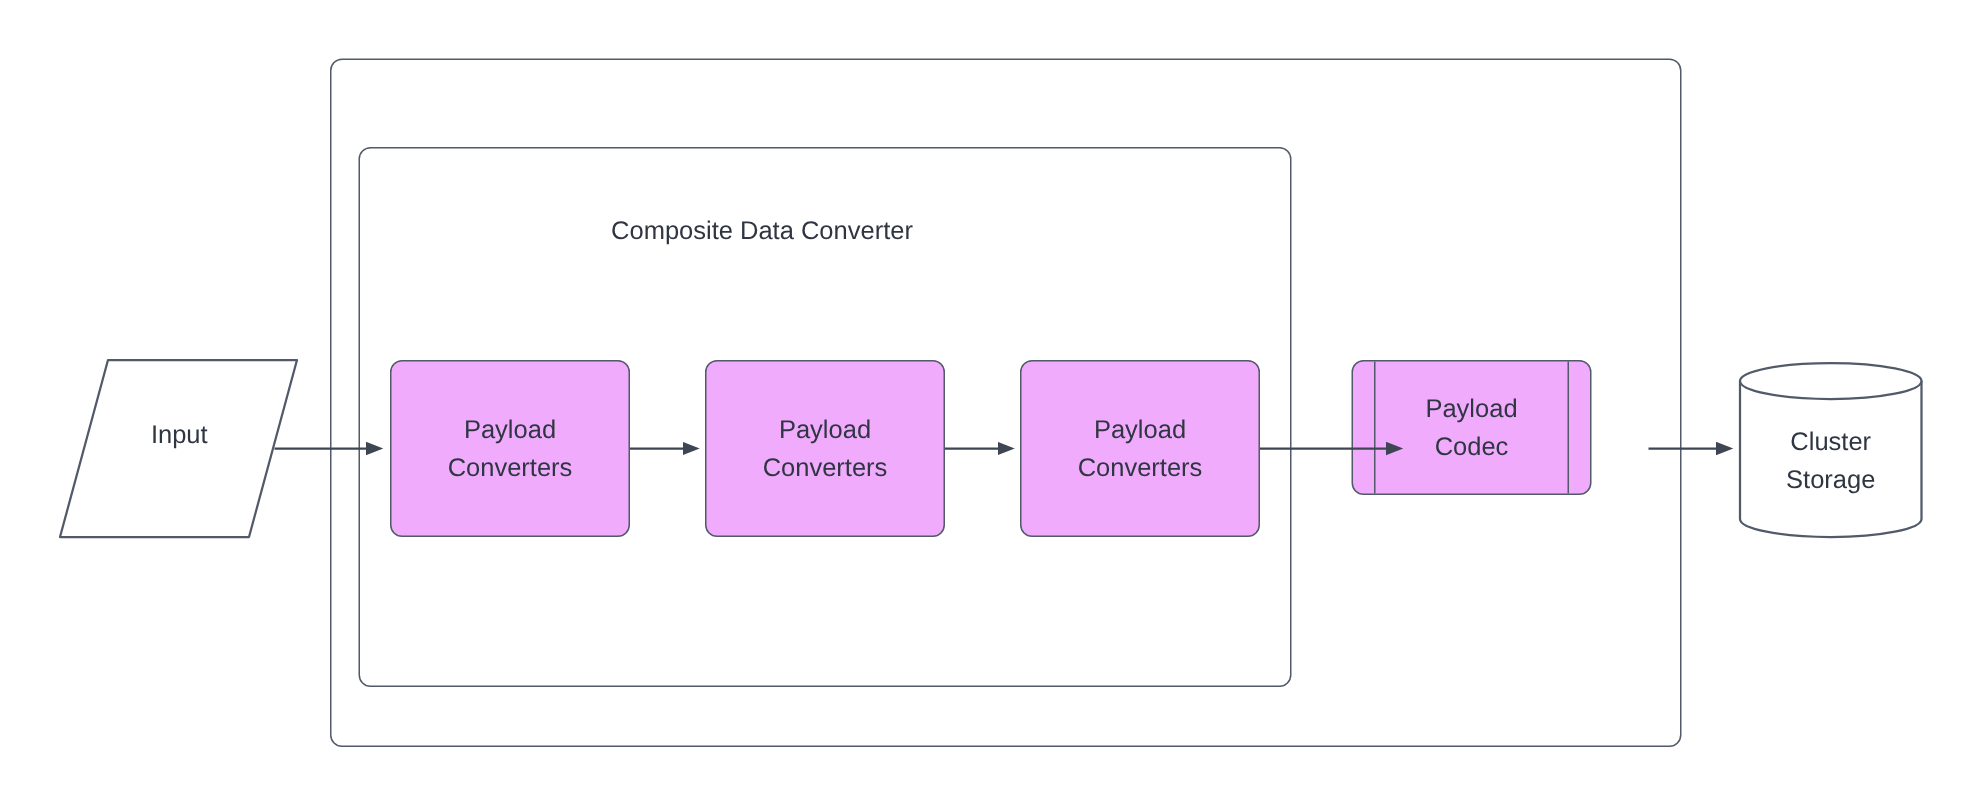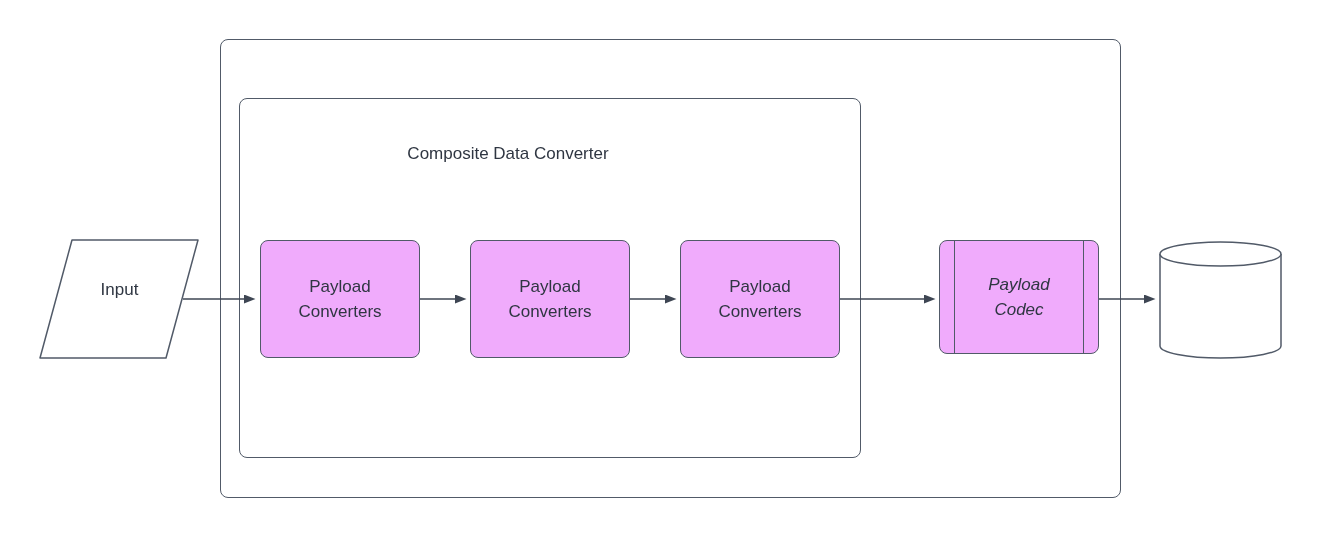--- a/index.html
+++ b/index.html
@@ -83,21 +83,21 @@
   <div class="node" style="left:260px; top:240px; width:160px; height:118px;">
     <div class="node-label pc-label">Payload Converters</div>
   </div>
   <div class="node" style="left:470px; top:240px; width:160px; height:118px;">
     <div class="node-label pc-label">Payload Converters</div>
   </div>
   <div class="node" style="left:680px; top:240px; width:160px; height:118px;">
     <div class="node-label pc-label">Payload Converters</div>
   </div>
 
-  <div class="node" style="left:939px; top:240px; width:160px; height:114px;font-style:italic;">
+  <div class="node" style="left:901px; top:240px; width:160px; height:90px;">
     <div class="codec-bar left"></div>
     <div class="codec-bar right"></div>
     <div class="node-label codec-label">Payload Codec</div>
   </div>
 
   <svg class="svg-layer" width="1320" height="540" viewBox="0 0 1320 540">
     <defs>
       <marker id="arrowhead" markerUnits="userSpaceOnUse" markerWidth="13" markerHeight="10" refX="2" refY="4.5" orient="auto">
         <path d="M0,0 L11.5,4.5 L0,9 Z" fill="#3e4653"></path>
       </marker>
@@ -112,14 +112,17 @@
 
     <line x1="183" y1="299" x2="246" y2="299" stroke="#3e4653" stroke-width="1.5" marker-end="url(#arrowhead)"></line>
     <line x1="420" y1="299" x2="457" y2="299" stroke="#3e4653" stroke-width="1.5" marker-end="url(#arrowhead)"></line>
     <line x1="630" y1="299" x2="667" y2="299" stroke="#3e4653" stroke-width="1.5" marker-end="url(#arrowhead)"></line>
     <line x1="840" y1="299" x2="926" y2="299" stroke="#3e4653" stroke-width="1.5" marker-end="url(#arrowhead)"></line>
     <line x1="1099" y1="299" x2="1146" y2="299" stroke="#3e4653" stroke-width="1.5" marker-end="url(#arrowhead)"></line>
   </svg>
 
   <div class="overlay-label" style="left:62px; top:240px; width:115px; height:98px;">Input</div>
 
+  <div class="overlay-label" style="left:1160px; top:252px; width:121px; height:110px;">
+    <div class="node-label" style="width:80px;">Cluster Storage</div>
+  </div>
 
 </div>
 
 </body></html>

